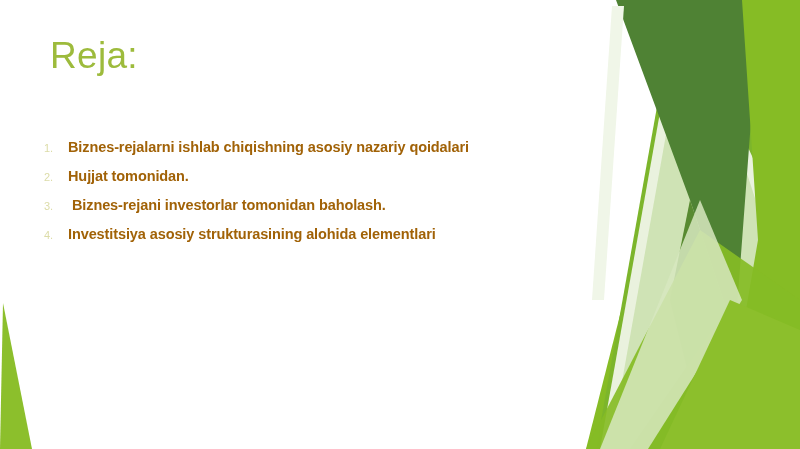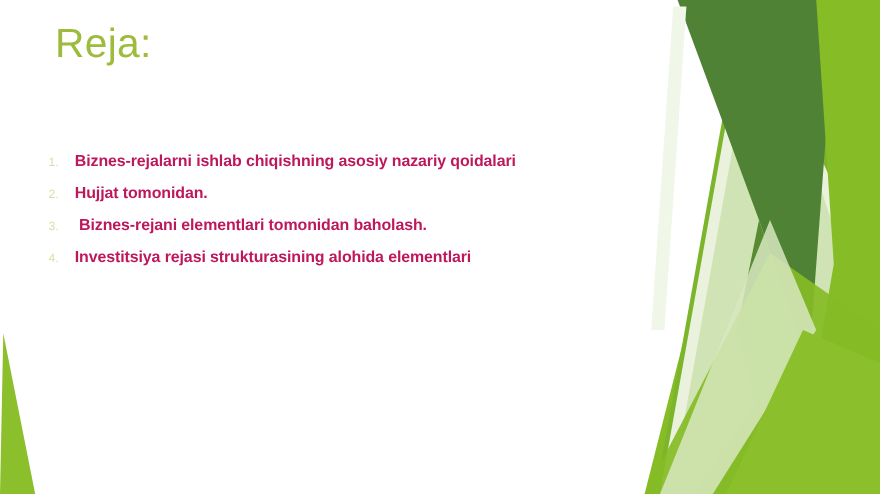--- a/index.html
+++ b/index.html
@@ -23,21 +23,21 @@
     left: 0;
     width: 800px;
     height: 449px;
     pointer-events: none;
   }
 
   
   #slide-title {
     position: absolute;
     left: 50px;
-    top: 20px;
+    top: 36px;
     font-size: 37px;
     font-weight: 400;
     letter-spacing: 0.3px;
     color: #9DBB3C;
     line-height: 1.1;
     white-space: pre;
   }
 
   #plan-list {
     position: absolute;
@@ -61,21 +61,21 @@
     font-size: 11px;
     font-weight: 400;
     color: #DCDCA8;
     text-align: left;
     line-height: 1;
     white-space: pre;
   }
   .plan-text {
     font-size: 14.5px;
     font-weight: bold;
-    color: #be185d;
+    color: #a16207;
     line-height: 1;
     letter-spacing: -0.1px;
     white-space: pre;
   }
 </style>
 </head>
 <body>
 
 <div id="slide">
 
@@ -116,21 +116,21 @@
     <li class="plan-item">
       <span class="plan-num">1.</span>
       <span class="plan-text">Biznes-rejalarni ishlab chiqishning asosiy nazariy qoidalari</span>
     </li>
     <li class="plan-item">
       <span class="plan-num">2.</span>
       <span class="plan-text">Hujjat tomonidan.</span>
     </li>
     <li class="plan-item">
       <span class="plan-num">3.</span>
-      <span class="plan-text"> Biznes-rejani elementlari tomonidan baholash.</span>
+      <span class="plan-text"> Biznes-rejani investorlar tomonidan baholash.</span>
     </li>
     <li class="plan-item">
       <span class="plan-num">4.</span>
-      <span class="plan-text">Investitsiya rejasi strukturasining alohida elementlari</span>
+      <span class="plan-text">Investitsiya asosiy strukturasining alohida elementlari</span>
     </li>
   </ol>
 
 </div>
 
 </body></html>

